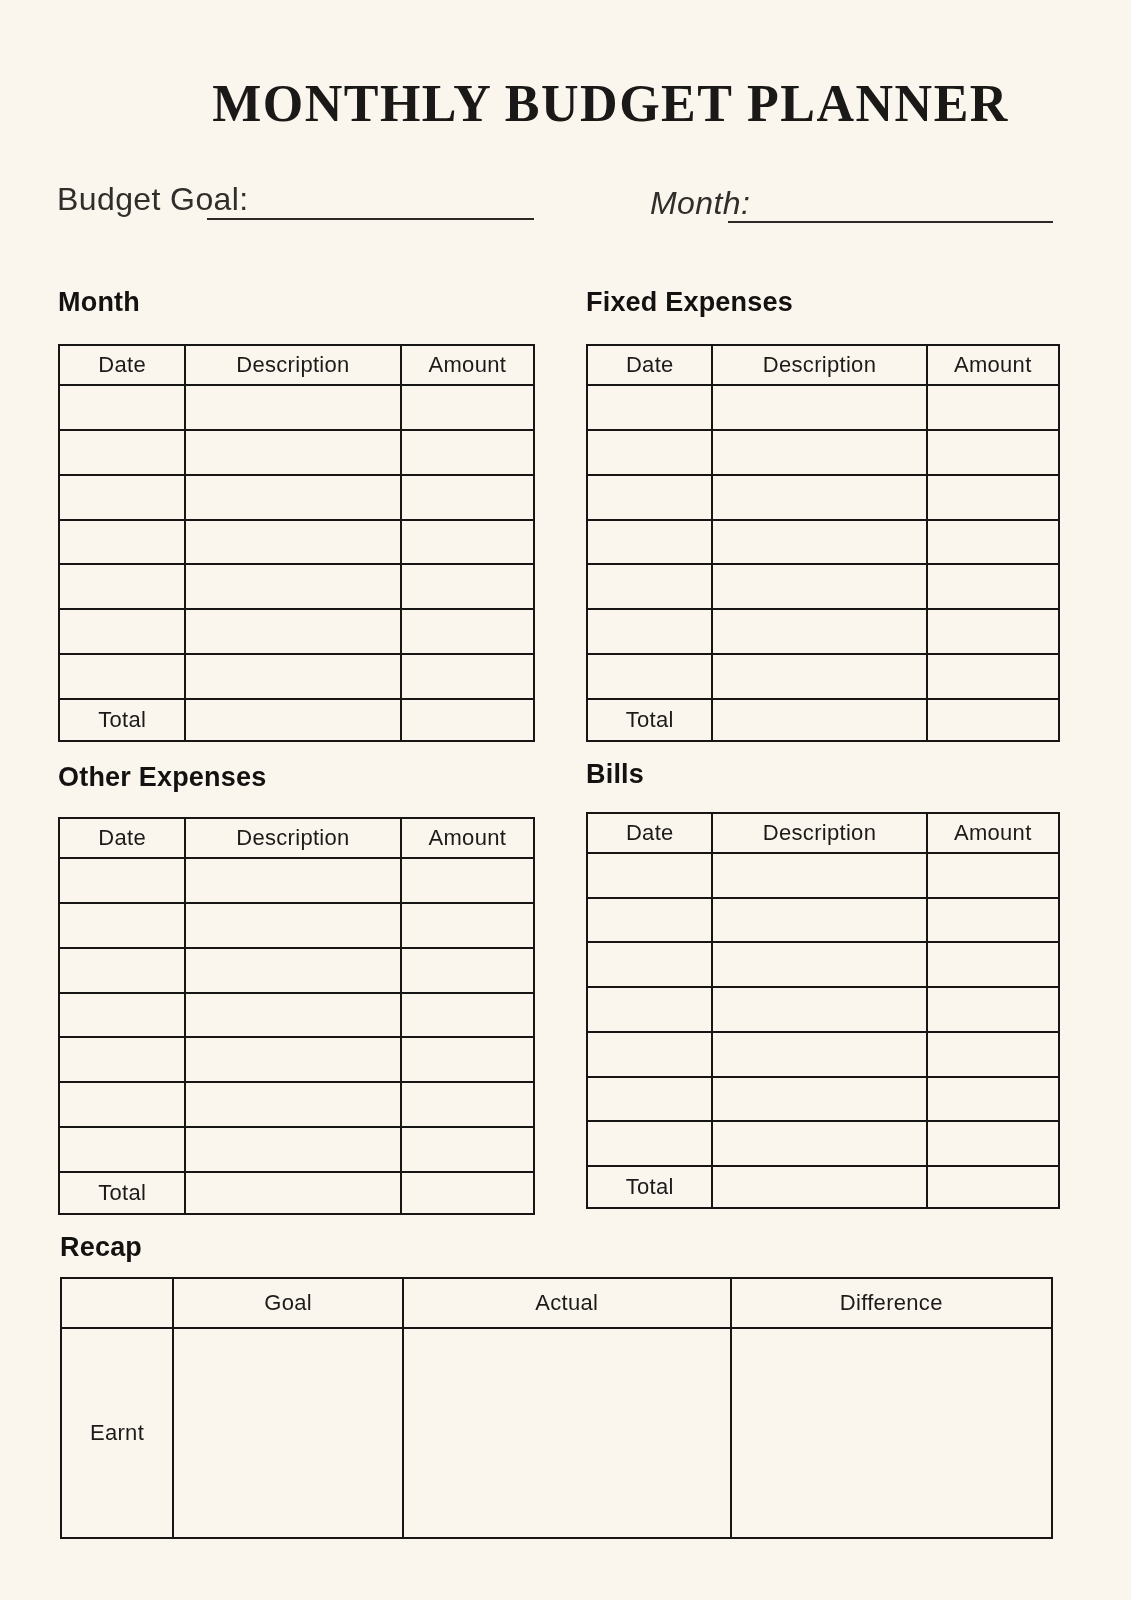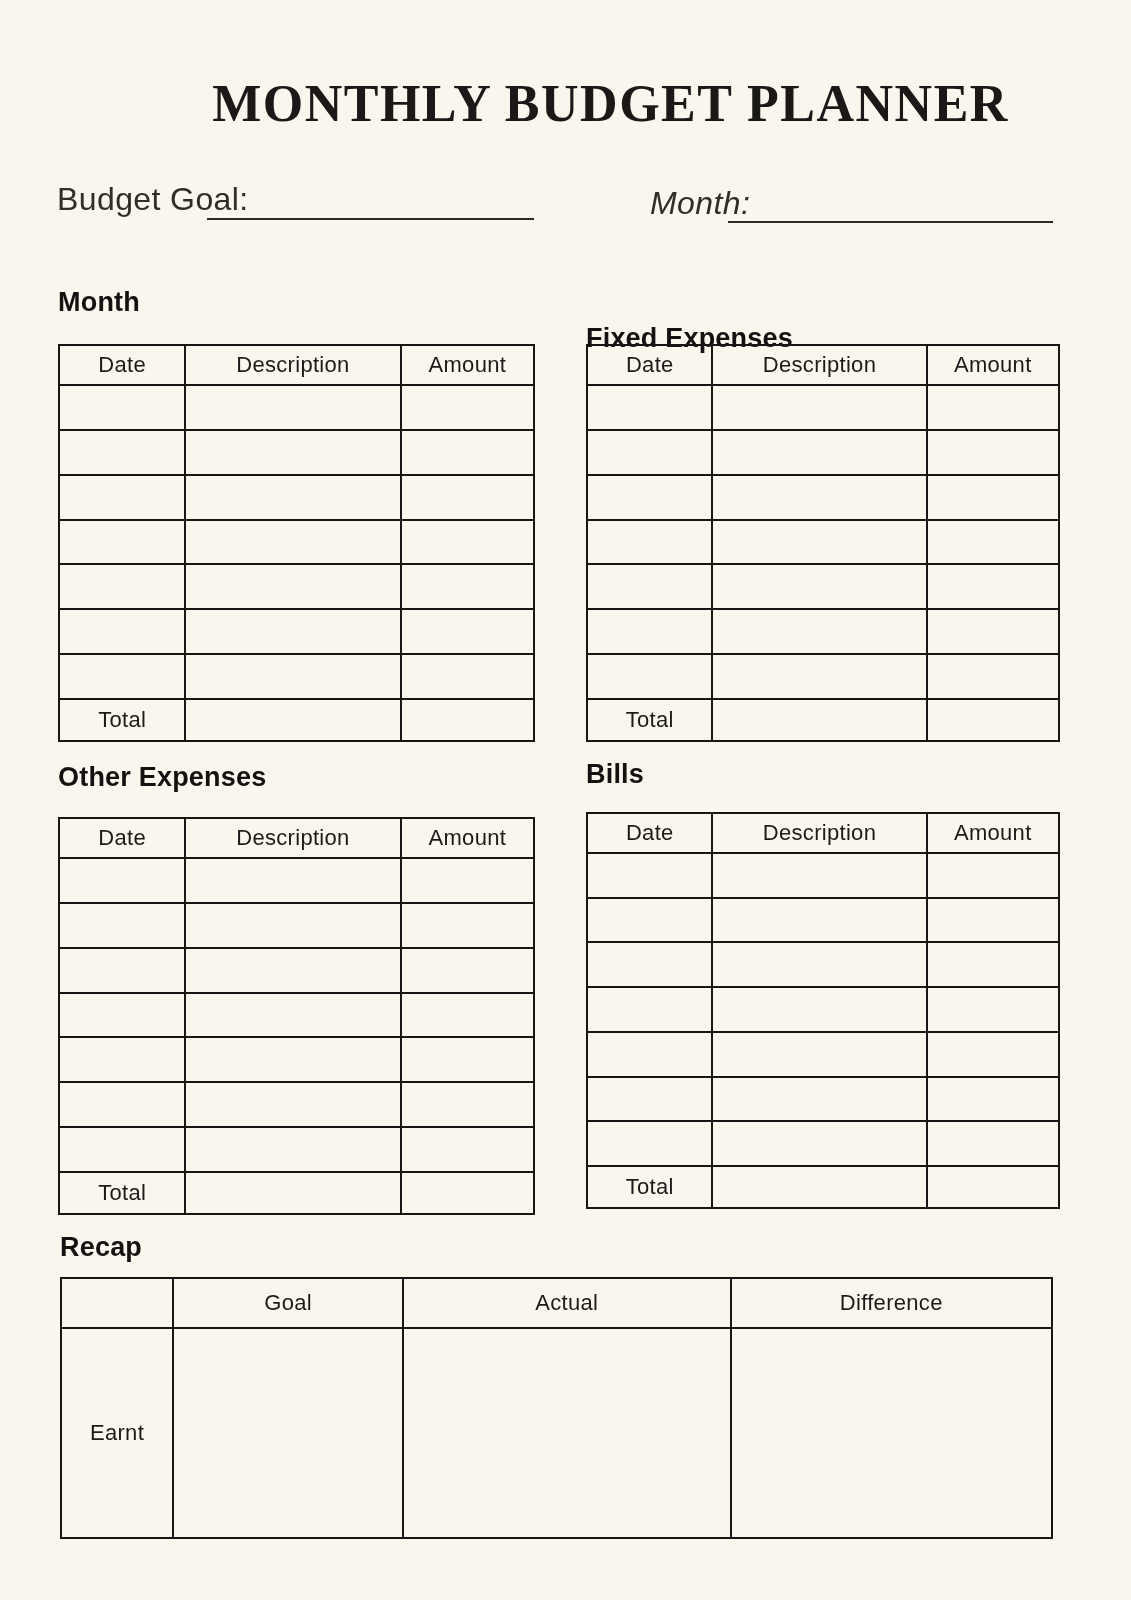--- a/index.html
+++ b/index.html
@@ -142,21 +142,21 @@
           </tr>
           <tr class="total-row">
             <td>Total</td>
             <td></td>
             <td></td>
           </tr>
         </tbody>
       </table>
   </div>
 
-  <h2 class="section-heading" style="left:586px; top:287px;margin-top:36px;">Fixed Expenses</h2>
+  <h2 class="section-heading" style="left:586px; top:287px;">Fixed Expenses</h2>
   <div class="table-wrap" style="left:586px; top:344px; width:474px; height:398px;">
     <table class="planner">
         <thead>
           <tr>
             <th class="col-date">Date</th>
             <th class="col-desc">Description</th>
             <th class="col-amt">Amount</th>
           </tr>
         </thead>
         <tbody>

